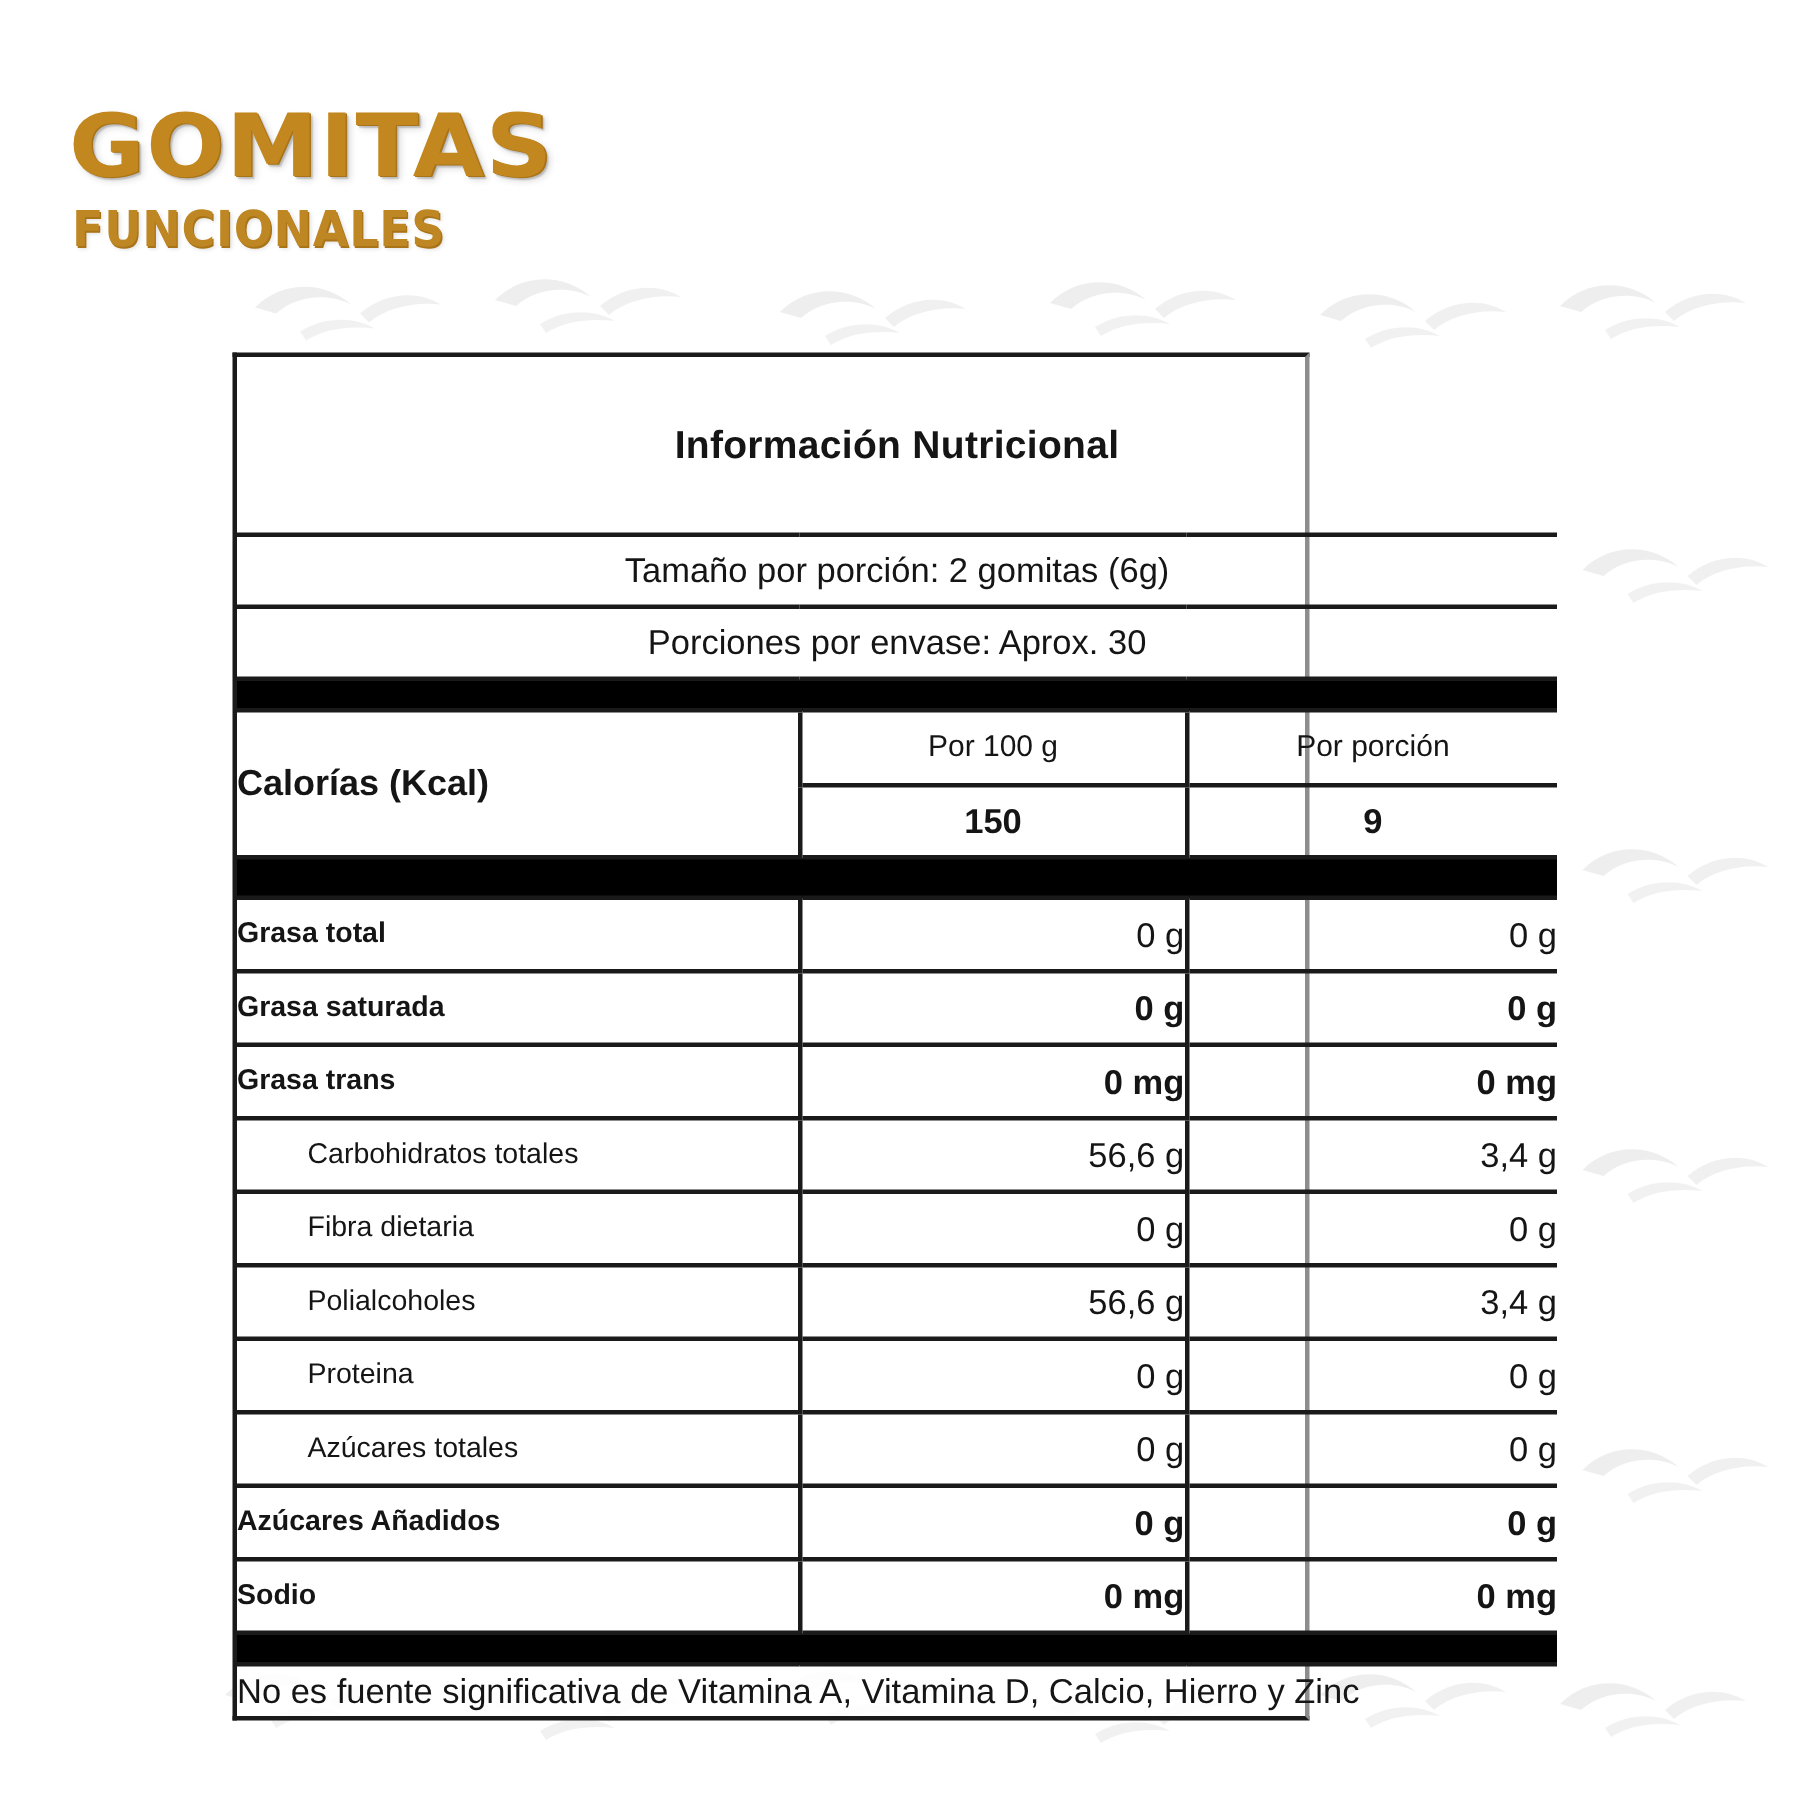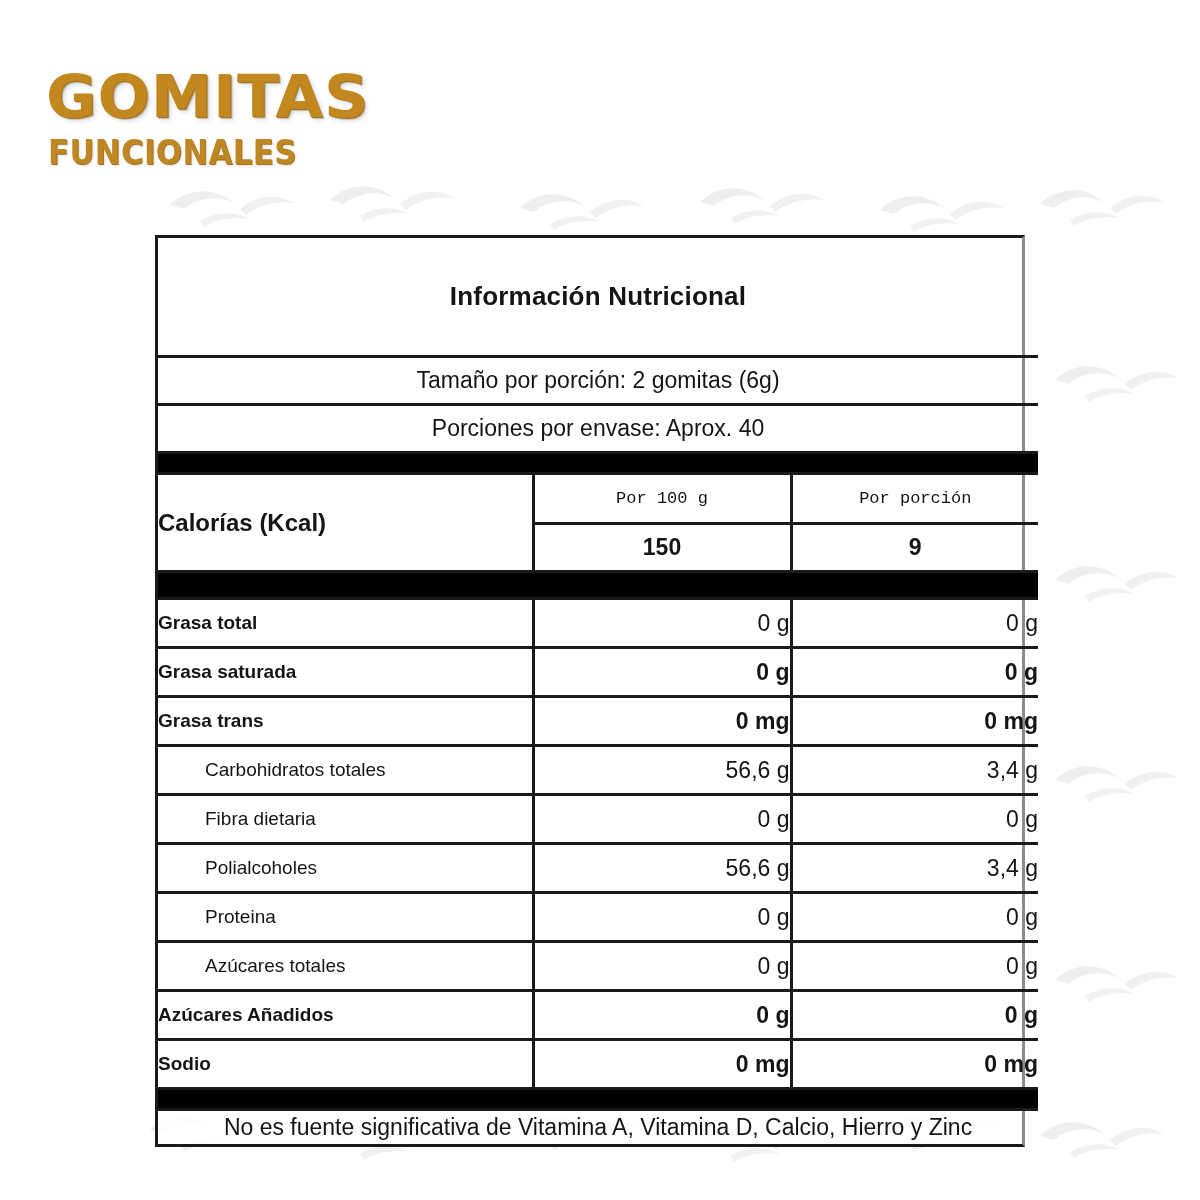--- a/index.html
+++ b/index.html
@@ -59,21 +59,21 @@
       2px 2px 3px rgba(0,0,0,0.13);
     transform: scaleX(0.93);
     transform-origin: left center;
   }
 
   
   .nutrition-panel {
     position: absolute;
     left: 155px;
     top: 235px;
-    width: 870px;
+    width: 718px;
     box-sizing: border-box;
     border: 3px solid #1a1a1a;
     border-right-color: #8d8d8d;
     border-right-width: 3px;
     background: rgba(255,255,255,0.86);
     z-index: 2;
     color: #151515;
   }
 
   .nf-table {
@@ -122,22 +122,21 @@
   
   .cal-label {
     font-size: 24px;
     font-weight: bold;
     padding-left: 12px;
     text-align: left;
   }
   .col-head {
     height: 47px;
     text-align: center;
-    font-size: 17px;
-    font-family: Liberation Mono, monospace;
+    font-size: 20px;
   }
   .cal-value {
     height: 45px;
     text-align: center;
     font-size: 23px;
     font-weight: bold;
   }
 
   
   .nutrient-row td { height: 46px; }
@@ -151,21 +150,21 @@
   .n-value {
     font-size: 23px;
     text-align: right;
   }
   .bold { font-weight: bold; }
 
   .hr-thin td { border-top: 3px solid #1a1a1a; }
 
   
   .footnote-cell {
-    text-align: center;
+    text-align: left;
     font-size: 23px;
     line-height: 1.42;
     padding: 12px 34px 16px 34px;
   }
 </style>
 </head>
 <body>
 
 <svg class="watermark-layer" viewBox="0 0 1200 1200" preserveAspectRatio="none" aria-hidden="true">
   <defs>
@@ -213,21 +212,21 @@
 
       <tr>
         <td class="title-cell" colspan="3">Información Nutricional</td>
       </tr>
 
       <tr class="hr-thin">
         <td class="serving-cell" colspan="3">Tamaño por porción: 2 gomitas (6g)</td>
       </tr>
 
       <tr class="hr-thin">
-        <td class="serving-cell" colspan="3">Porciones por envase: Aprox. 40</td>
+        <td class="serving-cell" colspan="3">Porciones por envase: Aprox. 30</td>
       </tr>
 
       <tr class="hr-thin">
         <td class="bar-cell" colspan="3"></td>
       </tr>
 
       <tr class="hr-thin">
         <td class="cal-label" rowspan="2">Calorías (Kcal)</td>
         <td class="col-head vline-l">Por 100 g</td>
         <td class="col-head vline-l">Por porción</td>

